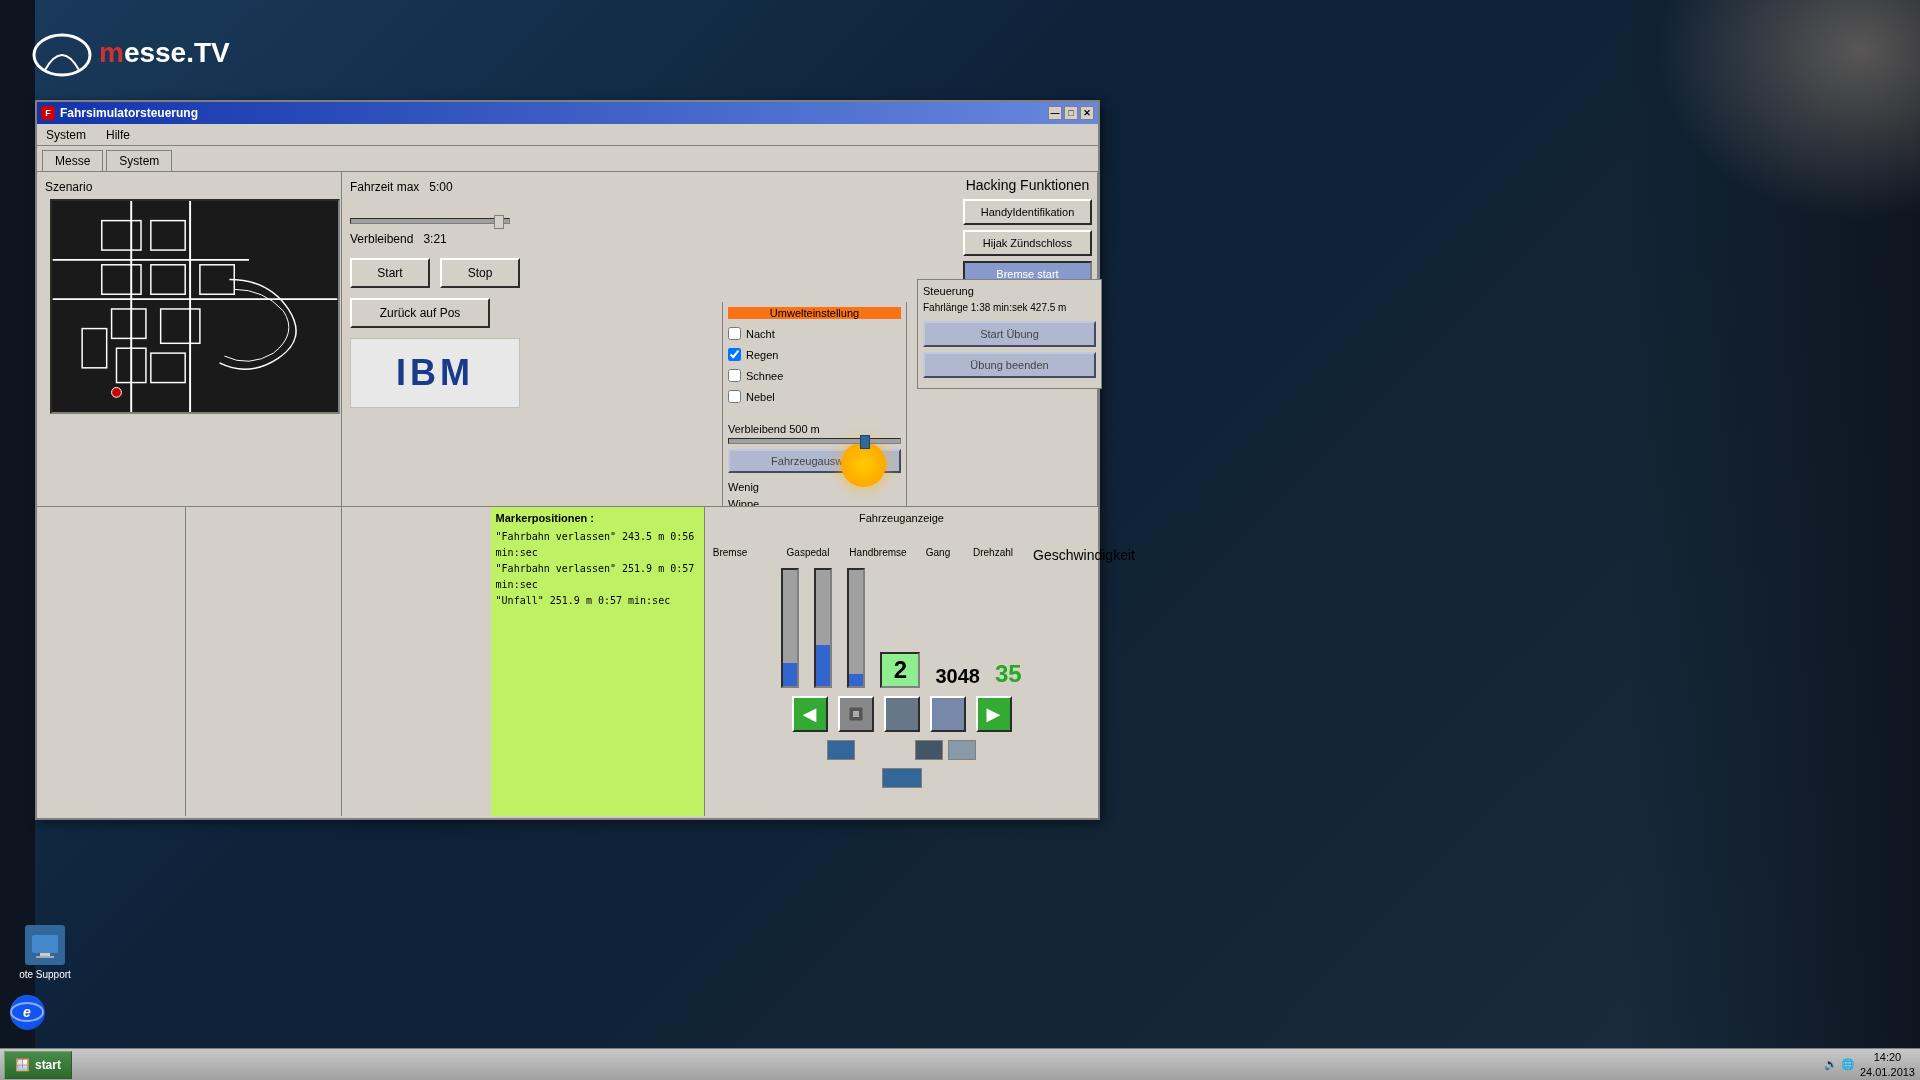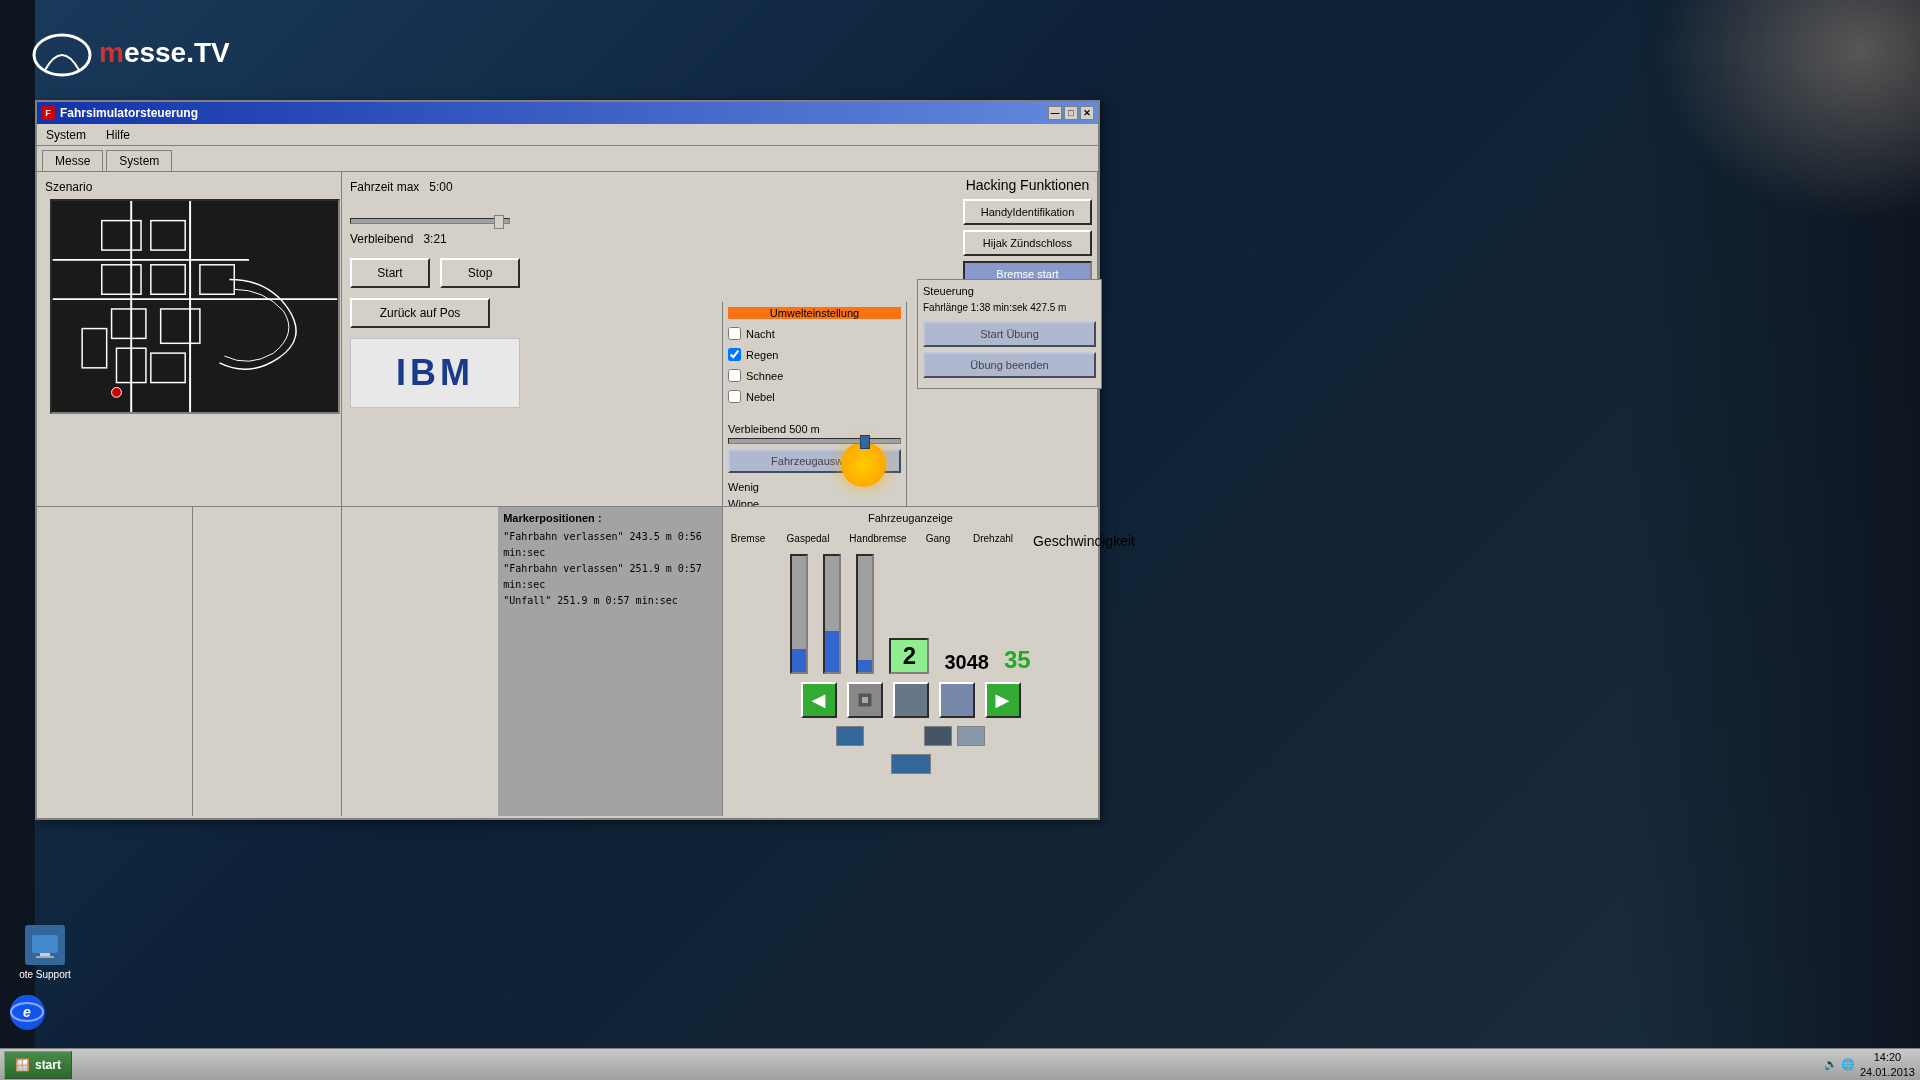--- a/index.html
+++ b/index.html
@@ -443,38 +443,38 @@
       display: flex;
       border-top: 1px solid #808080;
     }
 
     
     .marker-panel {
       width: 430px;
       padding: 5px;
       border-right: 1px solid #808080;
       font-size: 11px;
-      background: #a3a3a3;
+      background: #bef264;
       margin-left: 305px;
     }
     .marker-title { font-weight: bold; margin-bottom: 5px; }
     .marker-log {
       font-size: 10px;
       font-family: monospace;
       color: black;
       line-height: 1.6;
     }
 
     
     .fahrzeug-panel {
       flex: 1;
       padding: 5px;
       background: #d4d0c8;
     }
-    .fahrzeug-title { font-size: 11px; margin-bottom: 9px; text-align: center; }
+    .fahrzeug-title { font-size: 11px; margin-bottom: 23px; text-align: center; }
     .gauge-bar {
       width: 18px;
       height: 120px;
       background: #a0a0a0;
       border: 2px inset #808080;
       position: relative;
       margin: 0 auto;
     }
     .gauge-fill {
       position: absolute;
@@ -843,21 +843,21 @@
             <div>"Fahrbahn verlassen"  251.9 m    0:57 min:sec</div>
             <div>"Unfall"  251.9 m    0:57 min:sec</div>
           </div>
         </div>
 
         <div class="fahrzeug-panel">
           <div class="fahrzeug-title">Fahrzeuganzeige</div>
 
           <div style="display:flex;gap:15px;justify-content:center;margin-bottom:5px;">
             <span style="font-size:10px;width:40px;text-align:center;">Bremse</span>
-            <span style="font-size:10px;width:50px;text-align:center;">Gaspedal</span>
+            <span style="font-size:10px;width:50px;text-align:center;margin-left:18px;">Gaspedal</span>
             <span style="font-size:10px;width:60px;text-align:center;">Handbremse</span>
             <span style="font-size:10px;width:30px;text-align:center;">Gang</span>
             <span style="font-size:10px;width:50px;text-align:center;">Drehzahl</span>
             <span style="font-size:14px;width:60px;text-align:right;">Geschwindigkeit</span>
           </div>
 
           <div style="display:flex;gap:15px;justify-content:center;align-items:flex-end;">
 
             <div>
               <div class="gauge-bar">

